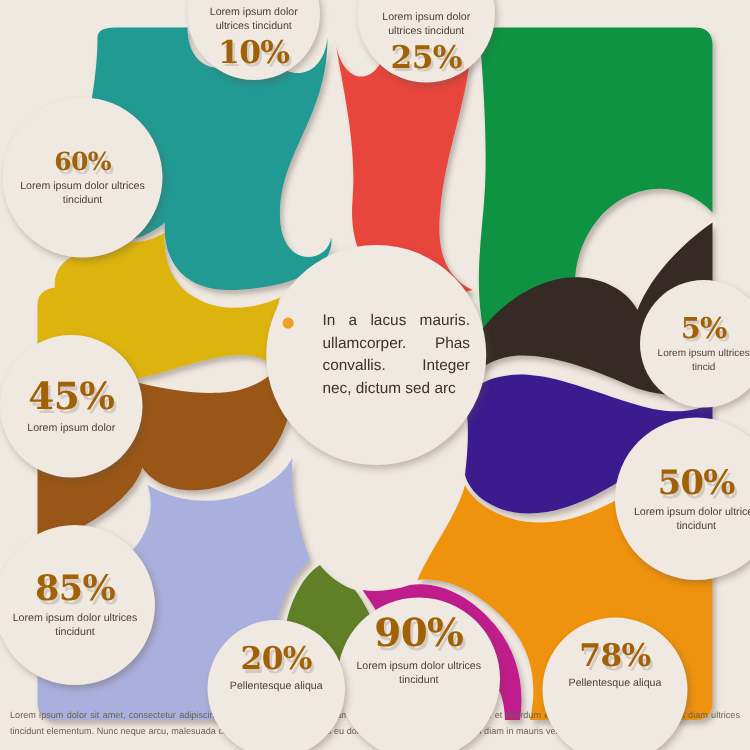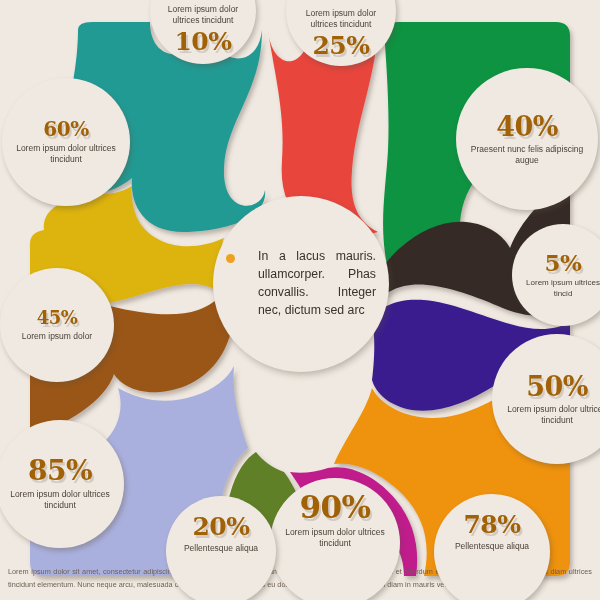--- a/index.html
+++ b/index.html
@@ -72,21 +72,21 @@
   #b-50 .pct { font-size: 27px; }
   #b-15 { left: 434px; top: 494px; width: 116px; height: 116px; align-items:center; justify-content:flex-start; padding-top: 18px;}
   #b-15 .pct { font-size: 25px; }
   #b-90 { left: 270px; top: 478px; width: 130px; height: 130px; align-items:center; justify-content:flex-start; padding-top: 14px;}
   #b-90 .pct { font-size: 31px; }
   #b-20 { left: 166px; top: 496px; width: 110px; height: 110px; align-items:center; justify-content:flex-start; padding-top: 18px;}
   #b-20 .pct { font-size: 25px; }
   #b-85 { left: -4px;  top: 420px; width: 128px; height: 128px; }
   #b-85 .pct { font-size: 28px; }
   #b-45 { left: 0px;   top: 268px; width: 114px; height: 114px; }
-  #b-45 .pct { font-size: 18px; }
+  #b-45 .pct { font-size: 30px; }
 
   
   #center {
     position: absolute;
     left: 213px;
     top: 196px;
     width: 176px;
     height: 176px;
     border-radius: 50%;
     background: #efe9e1;
@@ -261,24 +261,20 @@
   <div class="bubble" id="b-10">
     <div class="blurb above">Lorem ipsum dolor ultrices tincidunt</div>
     <div class="pct">10%</div>
   </div>
 
   <div class="bubble" id="b-25">
     <div class="blurb above">Lorem ipsum dolor ultrices tincidunt</div>
     <div class="pct">25%</div>
   </div>
 
-  <div class="bubble" id="b-40">
-    <div class="pct">40%</div>
-    <div class="blurb">Praesent nunc felis adipiscing augue</div>
-  </div>
 
   <div class="bubble" id="b-5">
     <div class="pct">5%</div>
     <div class="blurb">Lorem ipsum ultrices tincid</div>
   </div>
 
   <div class="bubble" id="b-50">
     <div class="pct">50%</div>
     <div class="blurb">Lorem ipsum dolor ultrices tincidunt</div>
   </div>

